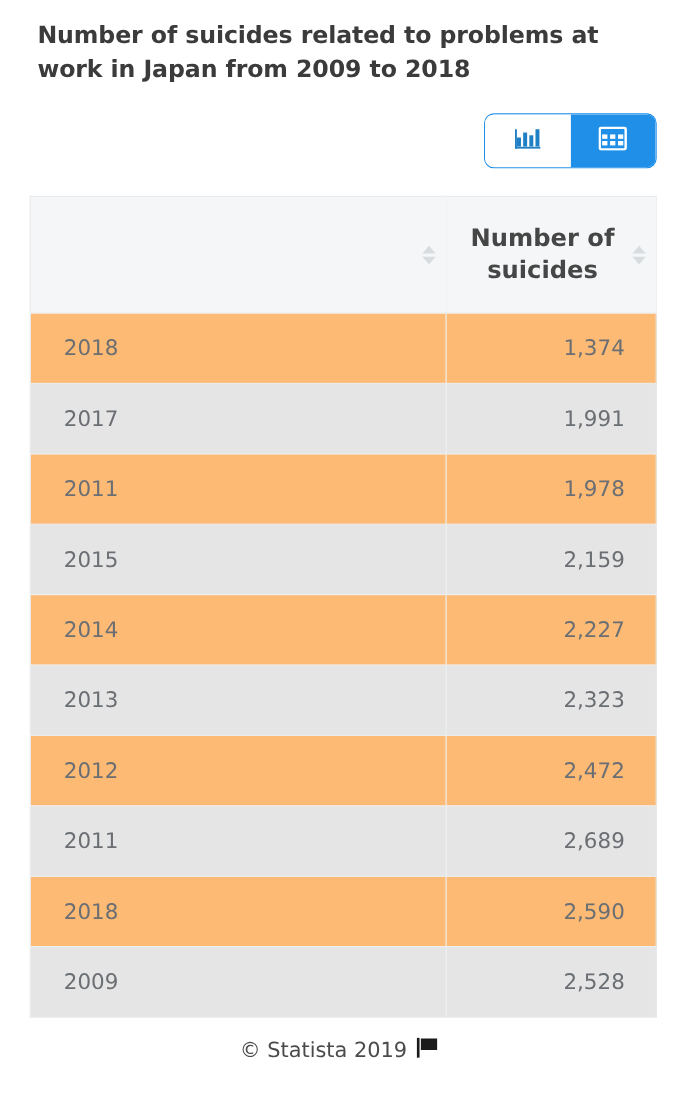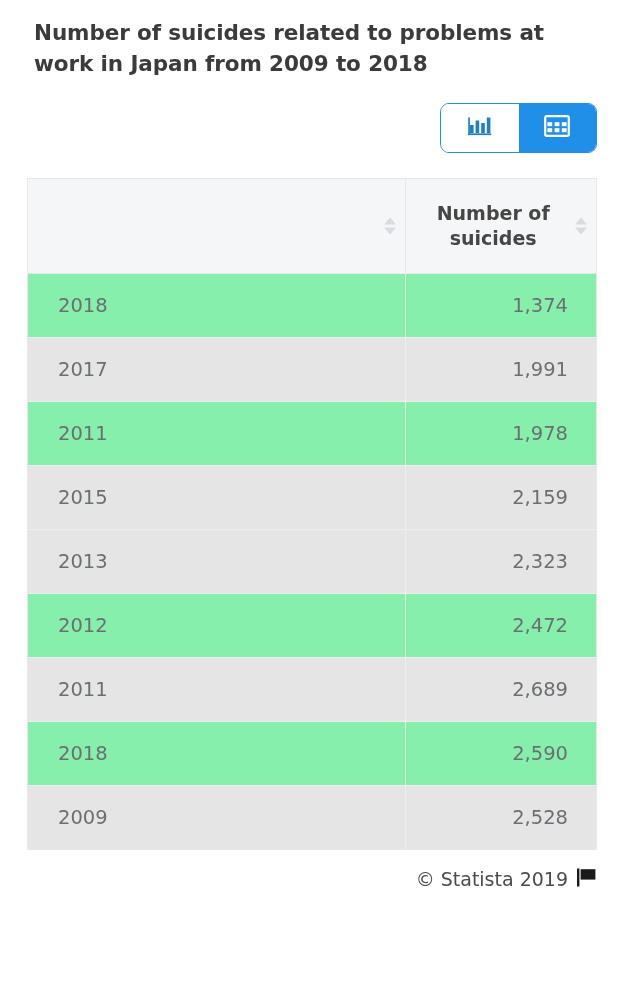--- a/index.html
+++ b/index.html
@@ -74,23 +74,23 @@
     table-layout: fixed;
     border: 1px solid #e6e8ea;
     background: #ffffff;
   }
   table.data-table col.c-label { width: 66.5%; }
   table.data-table col.c-value { width: 33.5%; }
 
   thead th {
     background: #f4f6f7;
     border-bottom: 1px solid #e6e8ea;
-    height: 95px;
+    height: 106px;
     padding: 0 28px;
-    font-size: 19px;
+    font-size: 22px;
     font-weight: bold;
     color: #464646;
     line-height: 1.32;
     position: relative;
     vertical-align: middle;
     box-sizing: border-box;
   }
   thead th.th-label {
     text-align: left;
     border-right: 1px solid #e6e8ea;
@@ -120,38 +120,38 @@
   .sort-arrows .up { border-bottom: 7px solid #d8dcdf; }
   .sort-arrows .down { border-top: 7px solid #d8dcdf; }
 
   tbody td {
     height: 64px;
     font-size: 19.5px;
     color: #6b6f73;
     border-bottom: 1px solid #eceef0;
     box-sizing: border-box;
     vertical-align: middle;
-    background: #86efac;
+    background: #fdba74;
   }
   tbody tr:last-child td { border-bottom: none; }
   tbody tr.alt td { background: #e5e5e5; }
   tbody td.td-label {
     text-align: left;
     padding-left: 30px;
     border-right: 1px solid #eceef0;
   }
   tbody td.td-value {
     text-align: right;
     padding-right: 28px;
   }
 
   
   .footer {
     display: flex;
-    justify-content: flex-end;
+    justify-content: center;
     align-items: center;
     padding: 18px 19px 0 0;
     font-size: 19px;
     color: #4b4b4b;
   }
   .footer .flag {
     margin-left: 8px;
     display: inline-block;
     line-height: 1;
   }
@@ -227,20 +227,24 @@
             <td class="td-value">1,991</td>
           </tr>
           <tr>
             <td class="td-label">2011</td>
             <td class="td-value">1,978</td>
           </tr>
           <tr class="alt">
             <td class="td-label">2015</td>
             <td class="td-value">2,159</td>
           </tr>
+          <tr>
+            <td class="td-label">2014</td>
+            <td class="td-value">2,227</td>
+          </tr>
           <tr class="alt">
             <td class="td-label">2013</td>
             <td class="td-value">2,323</td>
           </tr>
           <tr>
             <td class="td-label">2012</td>
             <td class="td-value">2,472</td>
           </tr>
           <tr class="alt">
             <td class="td-label">2011</td>

